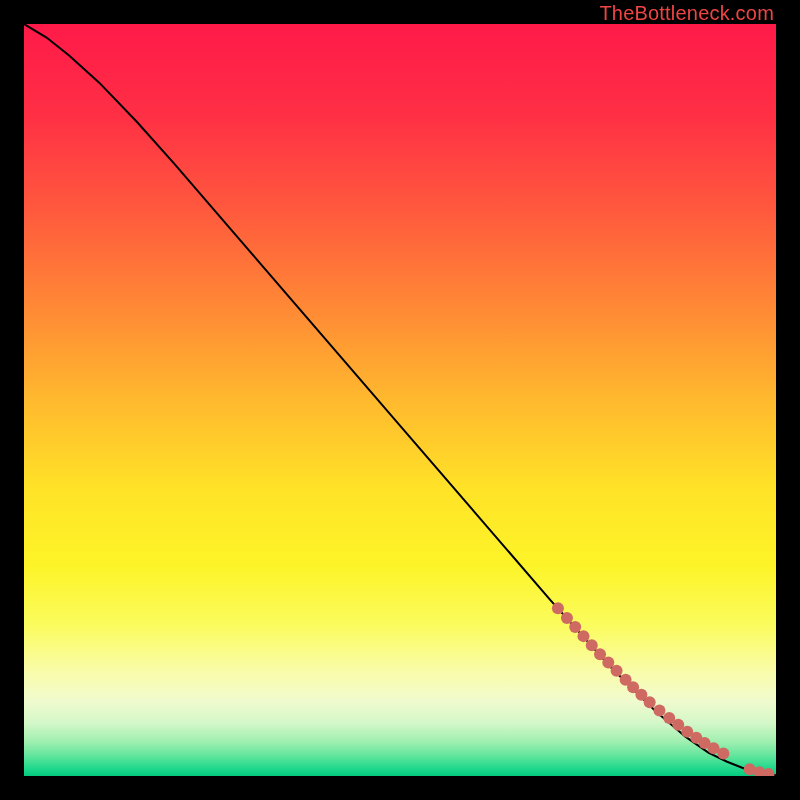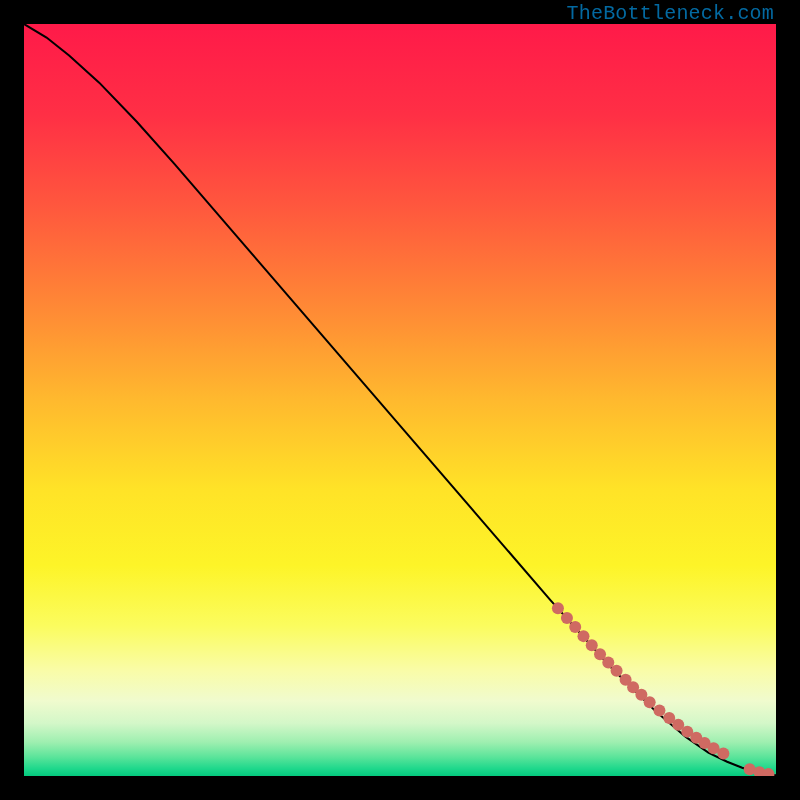--- a/index.html
+++ b/index.html
@@ -22,23 +22,23 @@
     position: absolute;
     left: 0;
     top: 0;
     width: 752px;
     height: 752px;
   }
   .watermark {
     position: absolute;
     top: 2px;
     right: 26px;
-    font-family: Liberation Mono, monospace;
+    font-family: Liberation Sans, sans-serif;
     font-size: 20px;
-    color: #0369a1;
+    color: #ef4444;
     letter-spacing: 0.2px;
   }
   svg { display: block; }
 </style>
 </head>
 <body>
 
 <div class="frame">
   <svg class="plot" width="752" height="752" viewBox="0 0 752 752">
     <defs>

